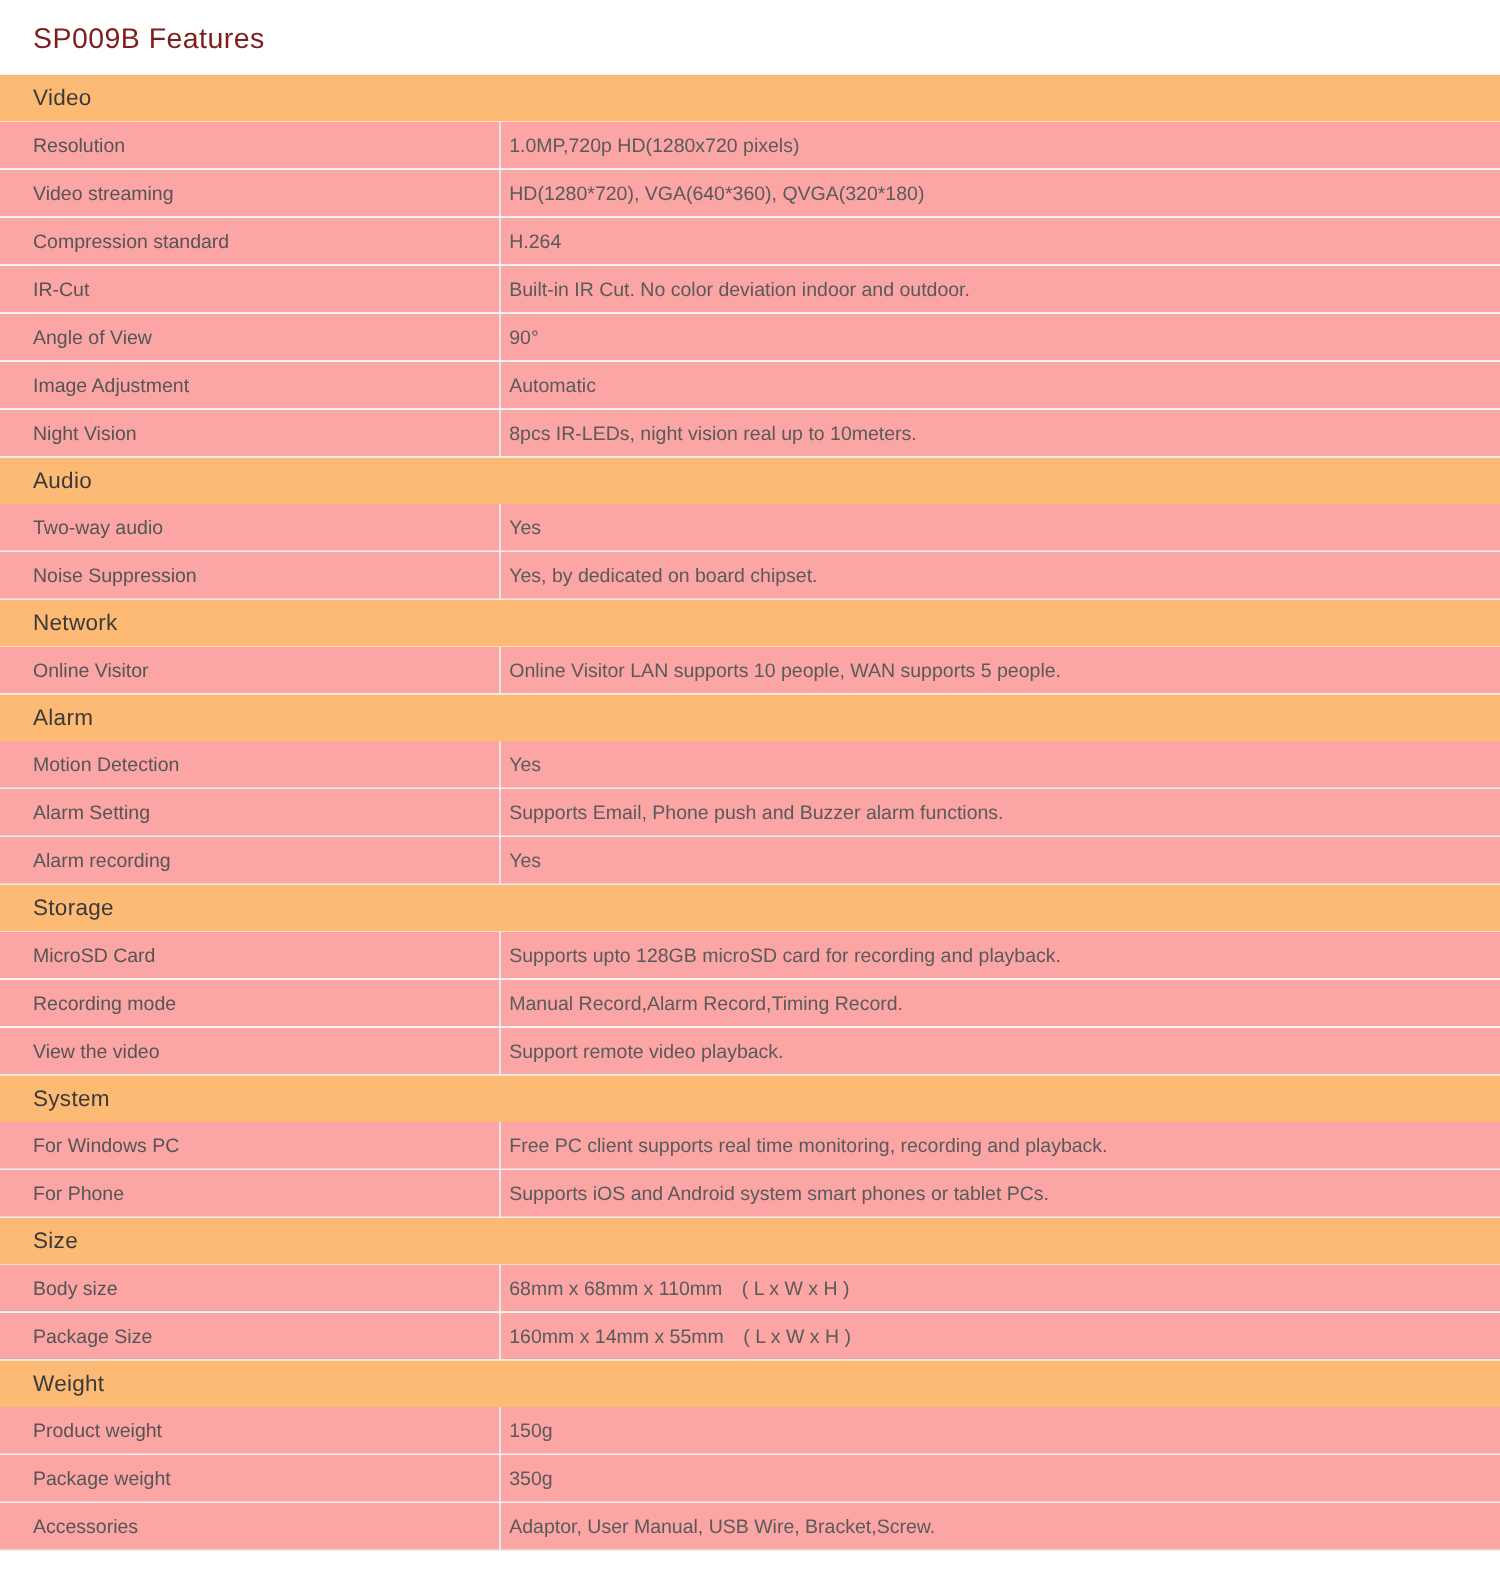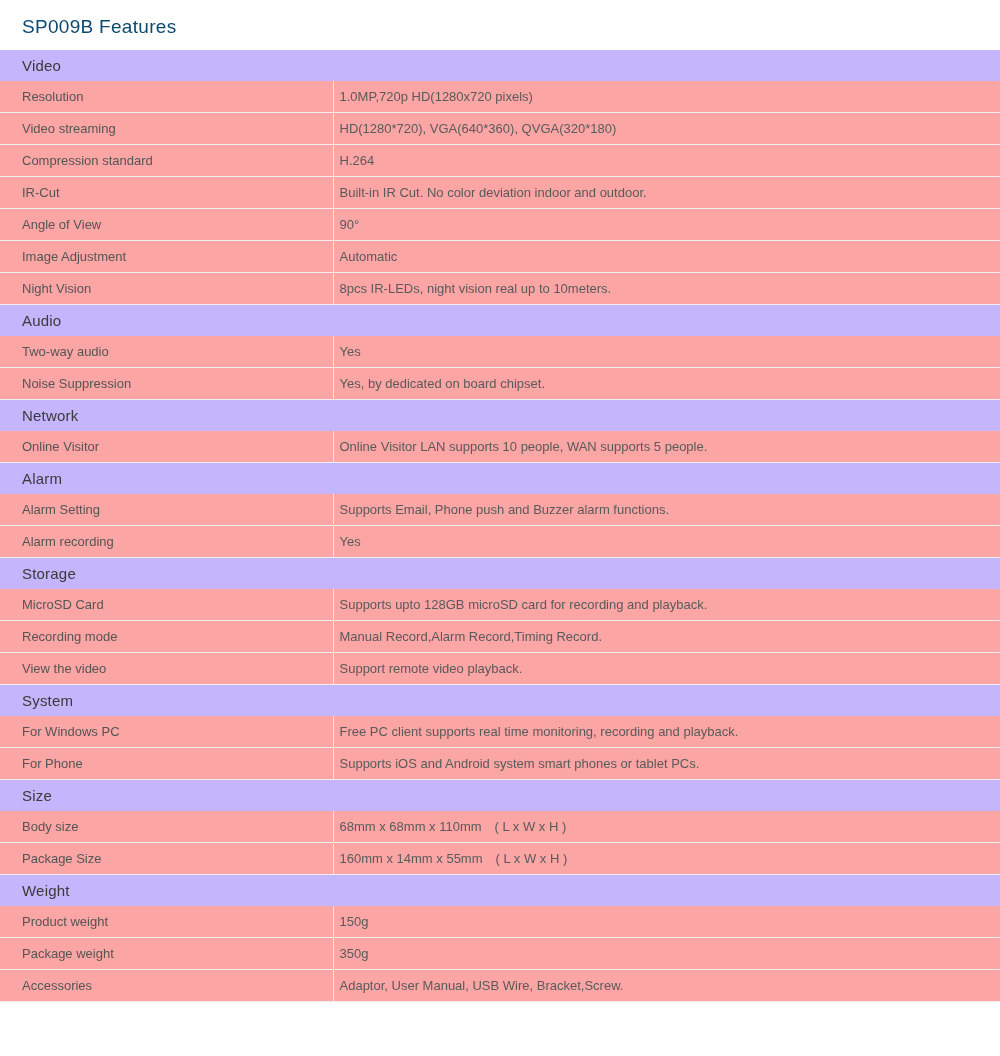--- a/index.html
+++ b/index.html
@@ -14,38 +14,38 @@
     color: #4a4a4a;
     overflow: hidden;
   }
   .spec-sheet {
     width: 1000px;
     position: relative;
   }
   .sheet-title {
     font-size: 19px;
     font-weight: 400;
-    color: #0c4a6e;
+    color: #7f1d1d;
     letter-spacing: 0.3px;
     padding: 0 0 16px 22px;
     margin: 0;
     height: 50px;
     line-height: 54px;
     box-sizing: border-box;
   }
   .spec-table {
     width: 1000px;
     border-collapse: collapse;
     table-layout: fixed;
   }
   .spec-table col.col-label { width: 333px; }
   .spec-table col.col-value { width: 667px; }
 
   tr.section-row > td {
-    background: #c4b5fd;
+    background: #fdba74;
     font-size: 15px;
     color: #3a3a3a;
     letter-spacing: 0.2px;
     padding: 0 0 0 22px;
     height: 31px;
     line-height: 31px;
     border: none;
     vertical-align: middle;
   }
   tr.spec-row > td {
@@ -129,20 +129,24 @@
           <td colspan="2">Network</td>
         </tr>
         <tr class="spec-row">
           <td class="cell-label">Online Visitor</td>
           <td class="cell-value">Online Visitor LAN supports 10 people, WAN supports 5 people.</td>
         </tr>
         <tr class="section-row">
           <td colspan="2">Alarm</td>
         </tr>
         <tr class="spec-row">
+          <td class="cell-label">Motion Detection</td>
+          <td class="cell-value">Yes</td>
+        </tr>
+        <tr class="spec-row">
           <td class="cell-label">Alarm Setting</td>
           <td class="cell-value">Supports Email, Phone push and Buzzer alarm functions.</td>
         </tr>
         <tr class="spec-row">
           <td class="cell-label">Alarm recording</td>
           <td class="cell-value">Yes</td>
         </tr>
         <tr class="section-row">
           <td colspan="2">Storage</td>
         </tr>

